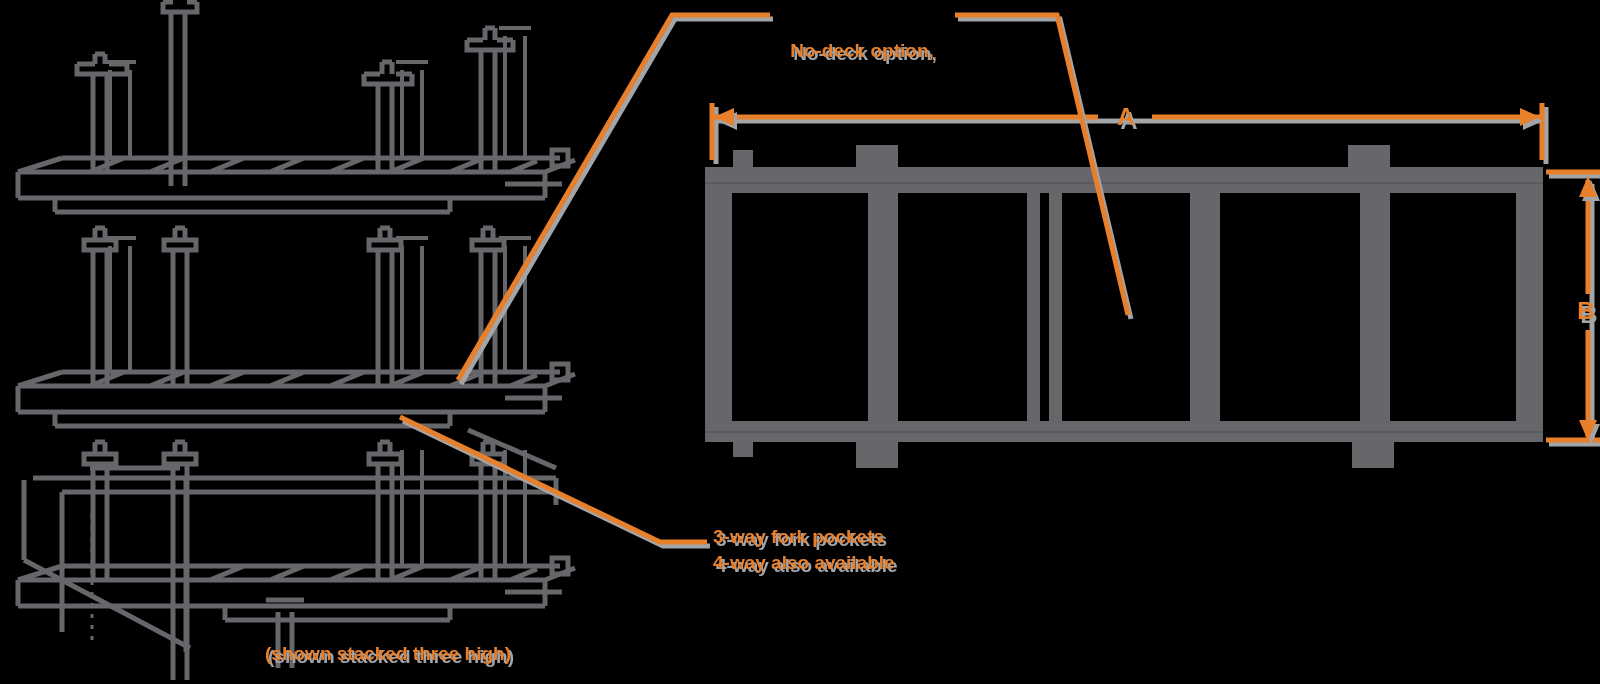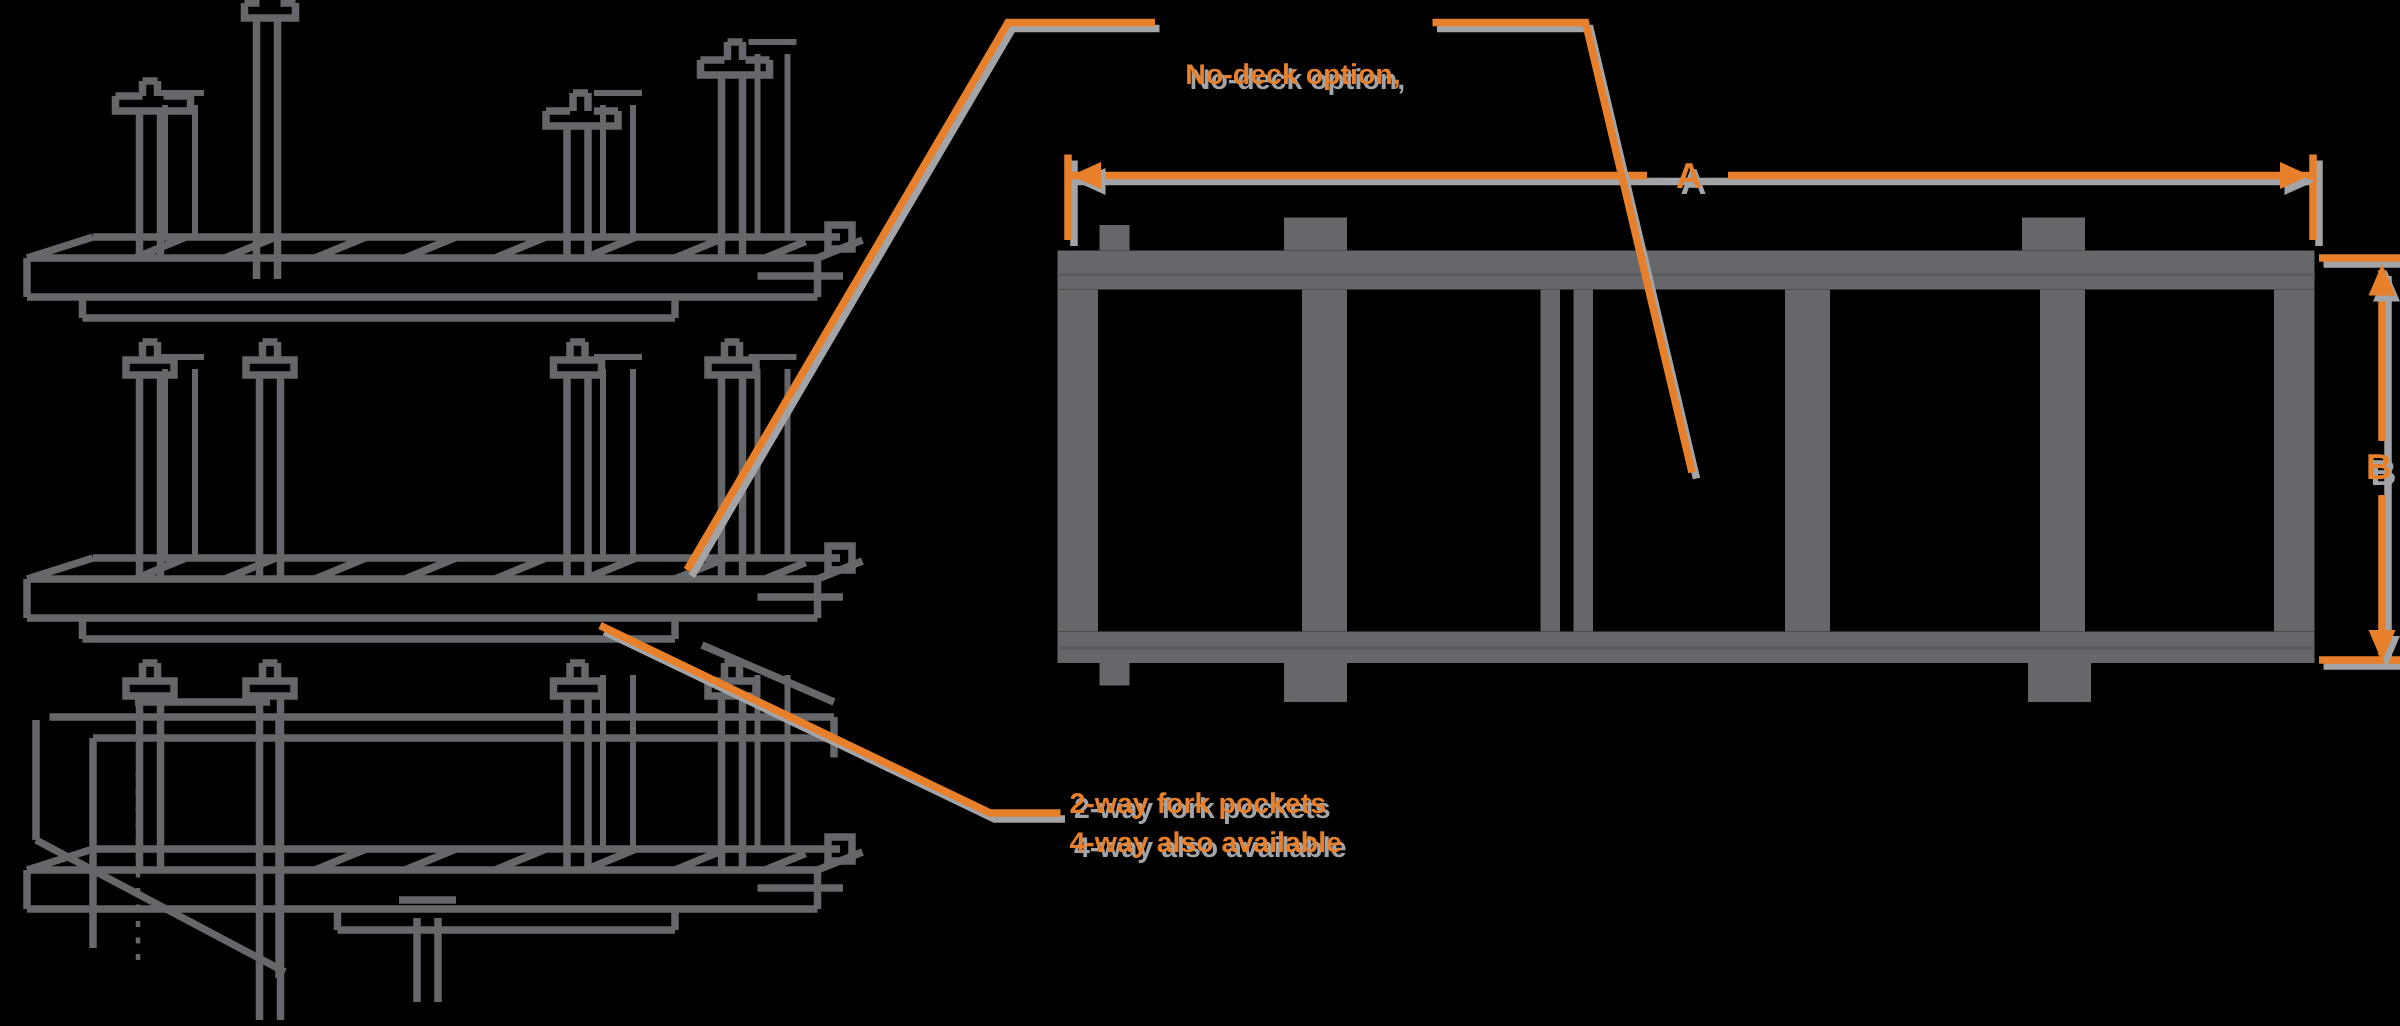--- a/index.html
+++ b/index.html
@@ -173,18 +173,19 @@
     <use href="#lead2" class="sh" transform="translate(3,4)"></use>
     <use href="#lead2" class="acc"></use>
   </g>
 </svg>
 
 <div class="label center" style="left:712px;top:2px;width:300px;margin-top:36px;">
   <div>No-deck option,</div>
 </div>
 
 <div class="label" style="left:713px;top:524px;">
-  <div>2-way fork pockets</div>
+  <div>3-way fork pockets</div>
   <div>4-way also available</div>
 </div>
 
+<div class="label" style="left:265px;top:641px;">(shown stacked three high)</div>
 
 </div>
 
 </body></html>

